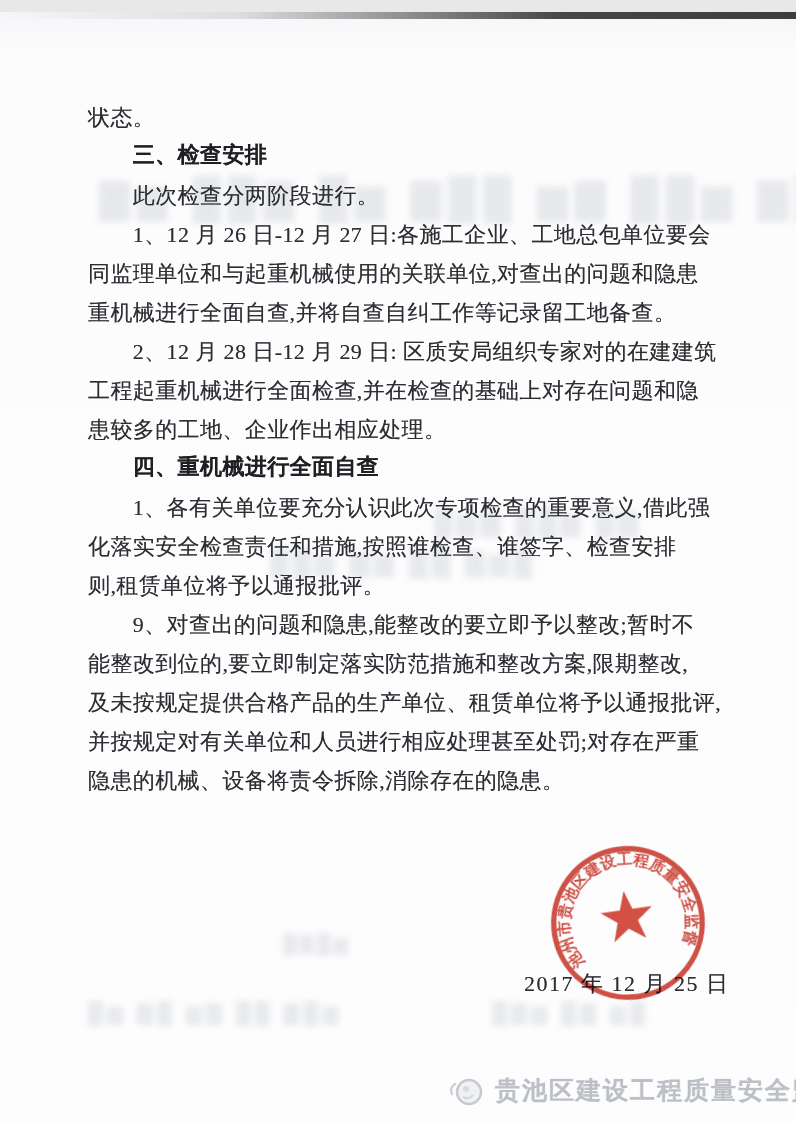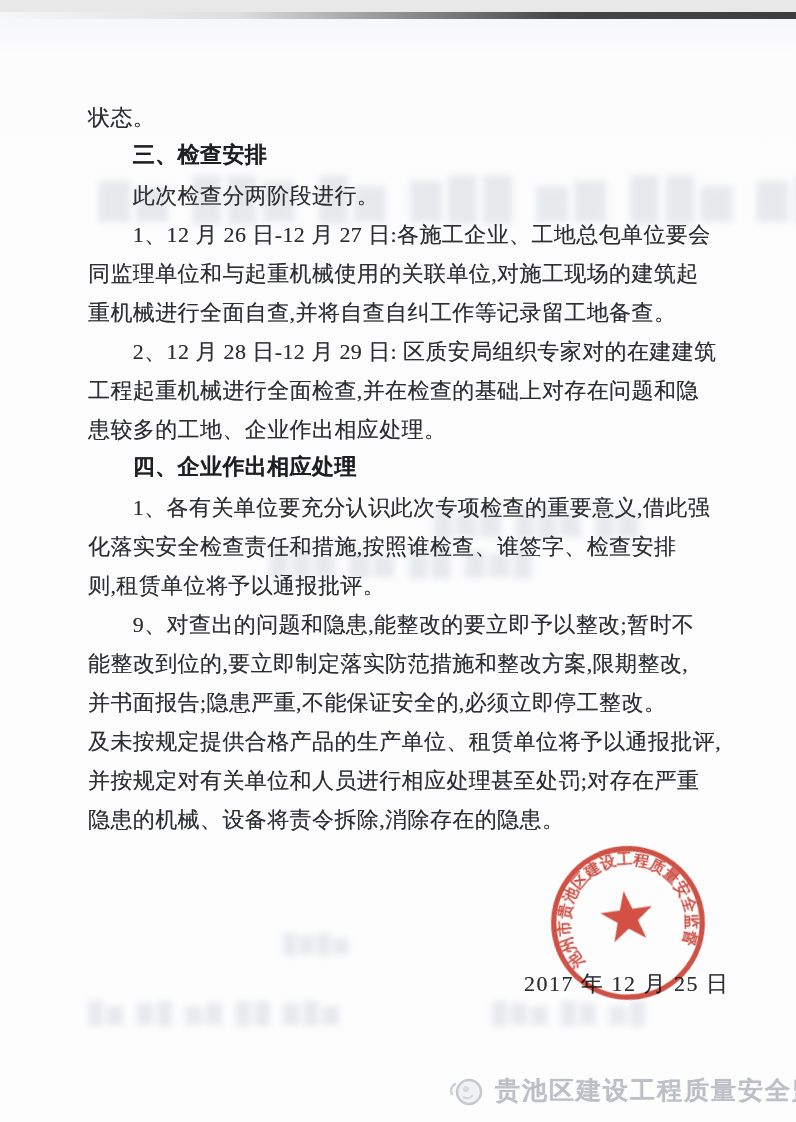--- a/index.html
+++ b/index.html
@@ -82,32 +82,31 @@
       <div class="bleed" style="top: 922px; left: 280px; font-size: 19px; letter-spacing: 3px;">▆█▇█</div>
       <div class="bleed" style="top: 990px; left: 84px; font-size: 21px; letter-spacing: 4px;">▆█▇ ██ ▇▆ █▇ ▆█</div>
       <div class="bleed" style="top: 990px; left: 488px; font-size: 21px; letter-spacing: 4px;">█▆ ▇█ ▆▇█</div>
     </div>
 
   <div class="doc" id="doc-lines">
       <div class="line">状态。</div>
       <div class="line heading">　　三、检查安排</div>
       <div class="line">　　此次检查分两阶段进行。</div>
       <div class="line">　　1、12 月 26 日-12 月 27 日:各施工企业、工地总包单位要会</div>
-      <div class="line">同监理单位和与起重机械使用的关联单位,对施工现场的建筑起</div>
+      <div class="line">同监理单位和与起重机械使用的关联单位,对查出的问题和隐患</div>
       <div class="line">重机械进行全面自查,并将自查自纠工作等记录留工地备查。</div>
       <div class="line">　　2、12 月 28 日-12 月 29 日: 区质安局组织专家对的在建建筑</div>
       <div class="line">工程起重机械进行全面检查,并在检查的基础上对存在问题和隐</div>
       <div class="line">患较多的工地、企业作出相应处理。</div>
-      <div class="line heading">　　四、企业作出相应处理</div>
+      <div class="line heading">　　四、重机械进行全面自查</div>
       <div class="line">　　1、各有关单位要充分认识此次专项检查的重要意义,借此强</div>
       <div class="line">化落实安全检查责任和措施,按照谁检查、谁签字、检查安排</div>
       <div class="line">则,租赁单位将予以通报批评。</div>
       <div class="line">　　9、对查出的问题和隐患,能整改的要立即予以整改;暂时不</div>
       <div class="line">能整改到位的,要立即制定落实防范措施和整改方案,限期整改,</div>
-      <div class="line">并书面报告;隐患严重,不能保证安全的,必须立即停工整改。</div>
       <div class="line">及未按规定提供合格产品的生产单位、租赁单位将予以通报批评,</div>
       <div class="line">并按规定对有关单位和人员进行相应处理甚至处罚;对存在严重</div>
       <div class="line">隐患的机械、设备将责令拆除,消除存在的隐患。</div>
     </div>
 
   <div class="date-line">2017 年 12 月 25 日</div>
 
   <svg class="seal" viewBox="0 0 170 170" aria-hidden="true">
     <circle cx="85" cy="85" r="76" fill="none" stroke="#c9392b" stroke-width="5.5"></circle>
     <defs>

